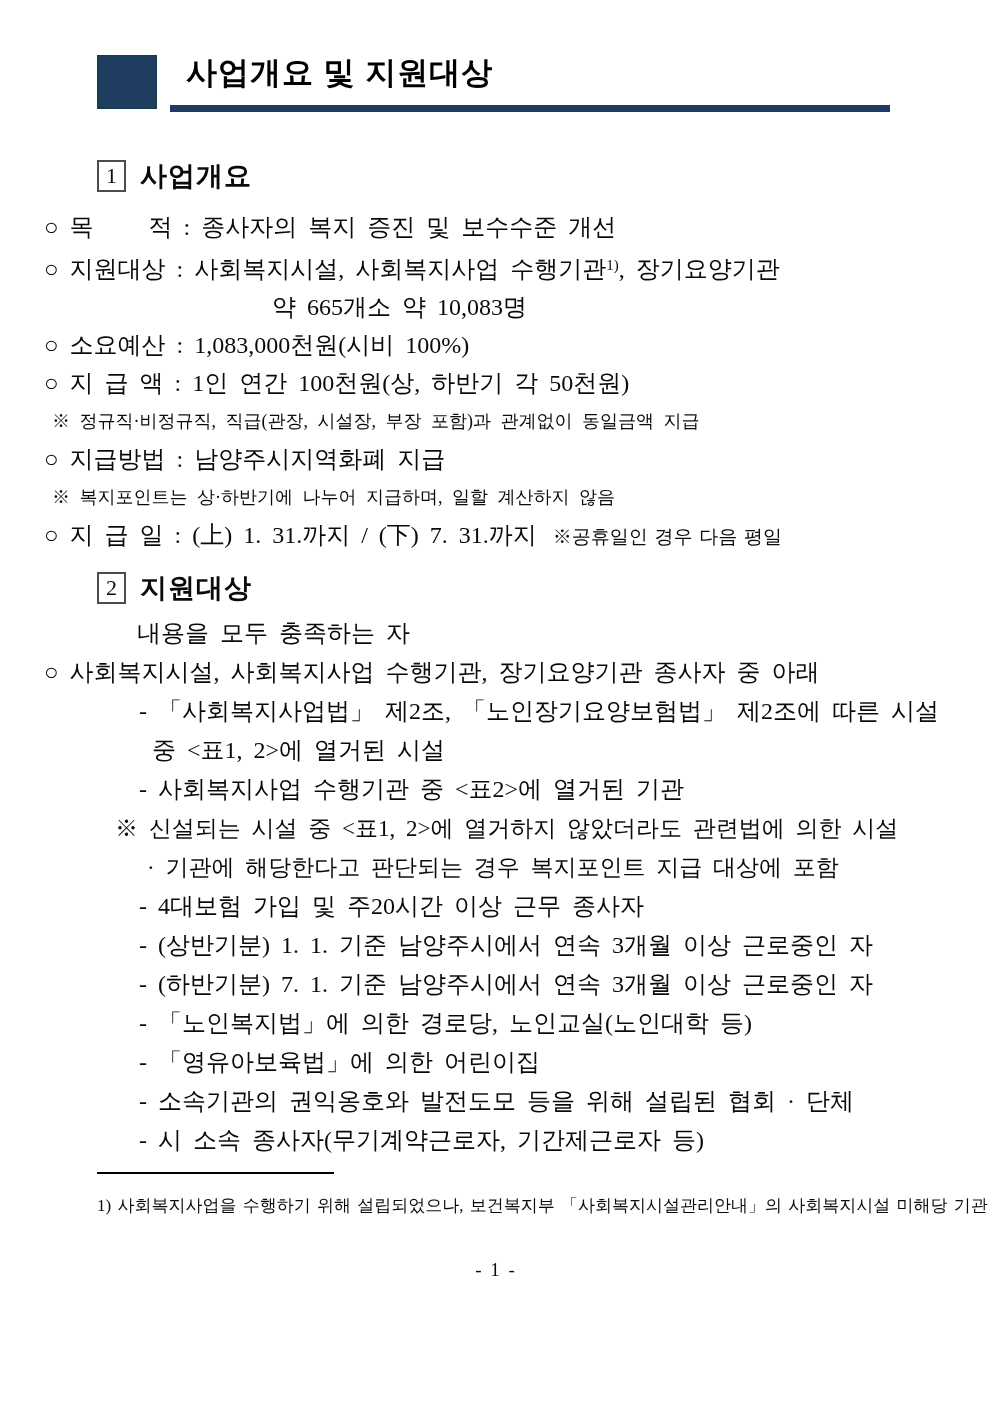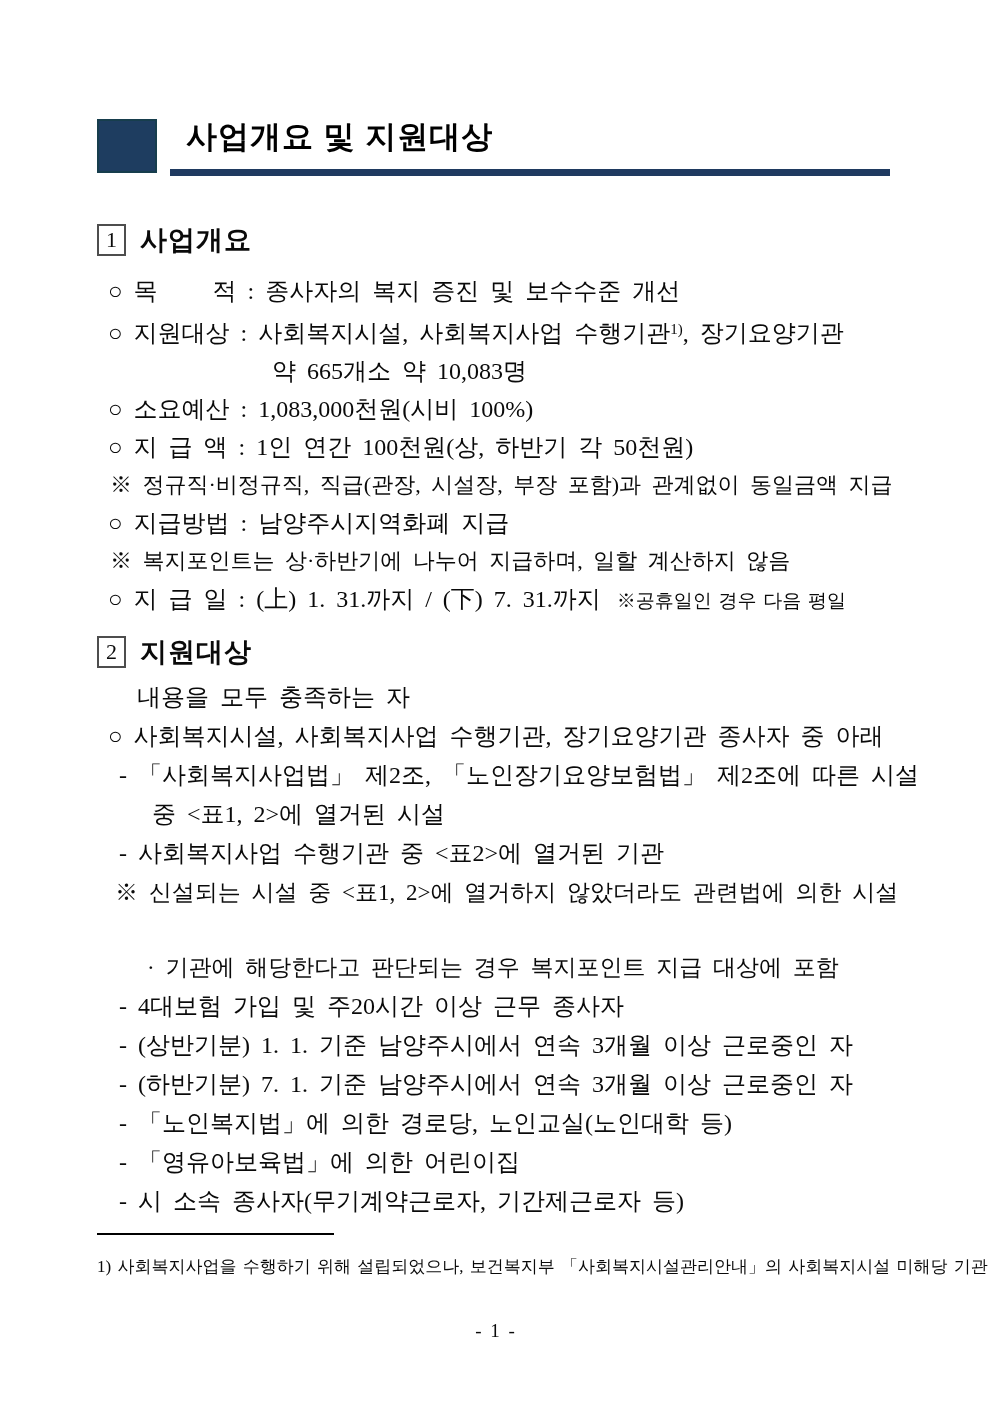--- a/index.html
+++ b/index.html
@@ -12,21 +12,21 @@
     height: 1403px;
     overflow: hidden;
     position: relative;
     color: #0a0a0a;
     font-family: "Liberation Serif", "DejaVu Serif", serif;
   }
 
   
   .header {
     position: relative;
-    margin-top: 118px;
+    margin-top: 54px;
     height: 58px;
     text-align: right;
   }
   .hdr-square {
     position: absolute;
     left: 97px;
     top: 1px;
     width: 56px;
     height: 50px;
     background: #1e3d60;
@@ -76,32 +76,32 @@
     font-weight: bold;
     font-size: 27px;
     letter-spacing: 1px;
   }
 
   
   .line {
     white-space: pre;
     font-size: 24px;
     word-spacing: 5px;
-    padding-left: 108px;
+    padding-left: 44px;
   }
   .s1 .line { line-height: 38px; }
   .s2 .line { line-height: 39px; }
 
   .lp-cont1  { padding-left: 272px; }   
   .lp-cont0  { padding-left: 137px; }   
-  .lp-note1  { padding-left: 110px; font-size: 22px; }  
-  .lp-dash   { padding-left: 119px; }   
+  .lp-note1  { padding-left: 52px; font-size: 18px; }  
+  .lp-dash   { padding-left: 119px; margin-left: 20px; }   
   .lp-dash2  { padding-left: 152px; }   
   .lp-note2  { padding-left: 115px; font-size: 23px; }  
-  .lp-note2c { padding-left: 147px; font-size: 23px; margin-top: 36px; }  
+  .lp-note2c { padding-left: 147px; font-size: 23px; }  
 
   .sup-ref {
     font-size: 15px;
     vertical-align: 7px;
   }
   .small-note {
     font-size: 19px;
     margin-left: 16px;
     word-spacing: 2px;
   }
@@ -167,20 +167,21 @@
   <div class="line lp-dash">- 「사회복지사업법」 제2조, 「노인장기요양보험법」 제2조에 따른 시설</div>
   <div class="line lp-dash2">중 &lt;표1, 2&gt;에 열거된 시설</div>
   <div class="line lp-dash">- 사회복지사업 수행기관 중 &lt;표2&gt;에 열거된 기관</div>
   <div class="line lp-note2">※ 신설되는 시설 중 &lt;표1, 2&gt;에 열거하지 않았더라도 관련법에 의한 시설</div>
   <div class="line lp-note2c">· 기관에 해당한다고 판단되는 경우 복지포인트 지급 대상에 포함</div>
   <div class="line lp-dash">- 4대보험 가입 및 주20시간 이상 근무 종사자</div>
   <div class="line lp-dash">- (상반기분) 1. 1. 기준 남양주시에서 연속 3개월 이상 근로중인 자</div>
   <div class="line lp-dash">- (하반기분) 7. 1. 기준 남양주시에서 연속 3개월 이상 근로중인 자</div>
   <div class="line lp-dash">- 「노인복지법」에 의한 경로당, 노인교실(노인대학 등)</div>
   <div class="line lp-dash">- 「영유아보육법」에 의한 어린이집</div>
+  <div class="line lp-dash">- 소속기관의 권익옹호와 발전도모 등을 위해 설립된 협회 · 단체</div>
   <div class="line lp-dash">- 시 소속 종사자(무기계약근로자, 기간제근로자 등)</div>
 </div>
 
 <div class="footnote">
   <div class="footnote-rule"></div>
   <div class="footnote-text">1) 사회복지사업을 수행하기 위해 설립되었으나, 보건복지부 「사회복지시설관리안내」의 사회복지시설 미해당 기관</div>
 </div>
 
 <div class="page-number">- 1 -</div>
 

